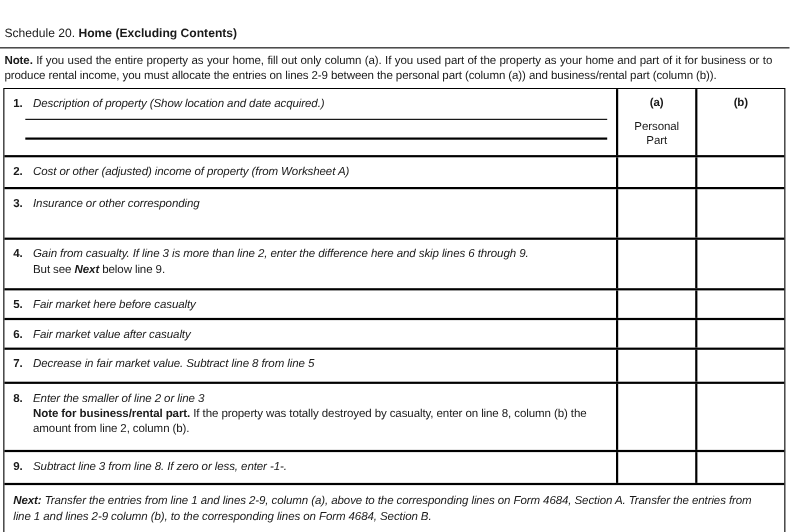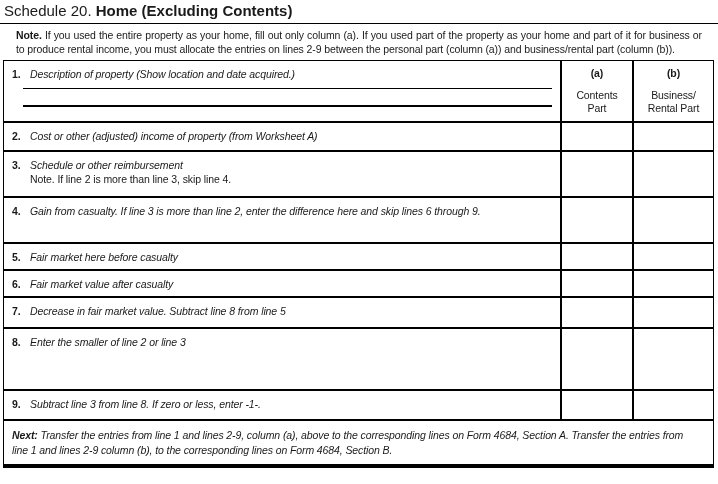--- a/index.html
+++ b/index.html
@@ -4,23 +4,23 @@
 <style>
   html,body { margin:0; padding:0; background:#fff; }
   .page {
     position:relative; width:718px; height:484px; background:#ffffff;
     font-family:"Liberation Sans", sans-serif; color:#1a1a1a;
     font-size:10.5px; letter-spacing:-0.1px; overflow:hidden;
   }
   .b  { font-weight:bold; }
   .bi { font-weight:bold; font-style:italic; }
 
-  .title { padding:3px 4px 0 4px; font-size:15px; line-height:16px; letter-spacing:0; }
+  .title { padding:3px 4px 0 4px; font-size:11px; line-height:16px; letter-spacing:0;margin-top:20px; }
   .rule  { margin-top:4px; border-top:1.5px solid #000; height:0; }
-  .note  { margin:4px 16px 0 16px; line-height:14px; text-align:justify; }
+  .note  { margin:4px 16px 0 4px; line-height:14px; text-align:justify; }
 
   .tbl {
     box-sizing:border-box; margin:4px 0 0 3px; width:711px;
     border:1px solid #000; border-bottom:4px solid #000;
   }
   .tr  { display:flex; box-sizing:border-box; border-top:2px solid #000; }
   .r1  { border-top:none; height:60px; }
   .r2  { height:29px; } .r3 { height:46px; } .r4 { height:46px; }
   .r5  { height:27px; } .r6 { height:27px; } .r7 { height:31px; }
   .r8  { height:62px; } .r9 { height:30px; }
@@ -63,59 +63,57 @@
       <div class="td label">
         <div class="li">
           <span class="num">1.</span>
           <span class="txt">Description of property (Show location and date acquired.)</span>
         </div>
         <div class="wline w1"></div>
         <div class="wline w2"></div>
       </div>
       <div class="td ca head">
         <span class="tag">(a)</span>
-        <span class="name">Contents
+        <span class="name">Personal
 Part</span>
       </div>
       <div class="td cb head">
         <span class="tag">(b)</span>
-        <span class="name">Business/
-Rental Part</span>
       </div>
     </div>
 
     <div class="tr r2">
       <div class="td label">
         <div class="li">
           <span class="num">2.</span>
           <span class="txt">Cost or other (adjusted) income of property (from Worksheet A)</span>
         </div>
       </div>
       <div class="td ca"></div>
       <div class="td cb"></div>
     </div>
 
     <div class="tr r3">
       <div class="td label">
         <div class="li">
           <span class="num">3.</span>
-          <span class="txt">Schedule or other reimbursement</span>
+          <span class="txt">Insurance or other corresponding</span>
         </div>
-        <div class="sub">Note. If line 2 is more than line 3, skip line 4.</div>
       </div>
       <div class="td ca"></div>
       <div class="td cb"></div>
     </div>
 
     <div class="tr r4">
       <div class="td label">
         <div class="li">
           <span class="num">4.</span>
           <span class="txt">Gain from casualty. If line 3 is more than line 2, enter the difference here and skip lines 6 through 9.</span>
         </div>
+        <div class="sub"><span>But see</span> <span class="bi">Next</span> <span>below line 9.</span></div>
       </div>
       <div class="td ca"></div>
       <div class="td cb"></div>
     </div>
 
     <div class="tr r5">
       <div class="td label">
         <div class="li">
           <span class="num">5.</span>
           <span class="txt">Fair market here before casualty</span>
@@ -146,20 +144,21 @@
       <div class="td ca"></div>
       <div class="td cb"></div>
     </div>
 
     <div class="tr r8">
       <div class="td label">
         <div class="li">
           <span class="num">8.</span>
           <span class="txt">Enter the smaller of line 2 or line 3</span>
         </div>
+        <div class="sub"><span class="b">Note for business/rental part.</span> <span>If the property was totally destroyed by casualty, enter on line 8, column (b) the amount from line 2, column (b).</span></div>
       </div>
       <div class="td ca"></div>
       <div class="td cb"></div>
     </div>
 
     <div class="tr r9">
       <div class="td label">
         <div class="li">
           <span class="num">9.</span>
           <span class="txt">Subtract line 3 from line 8. If zero or less, enter -1-.</span>

